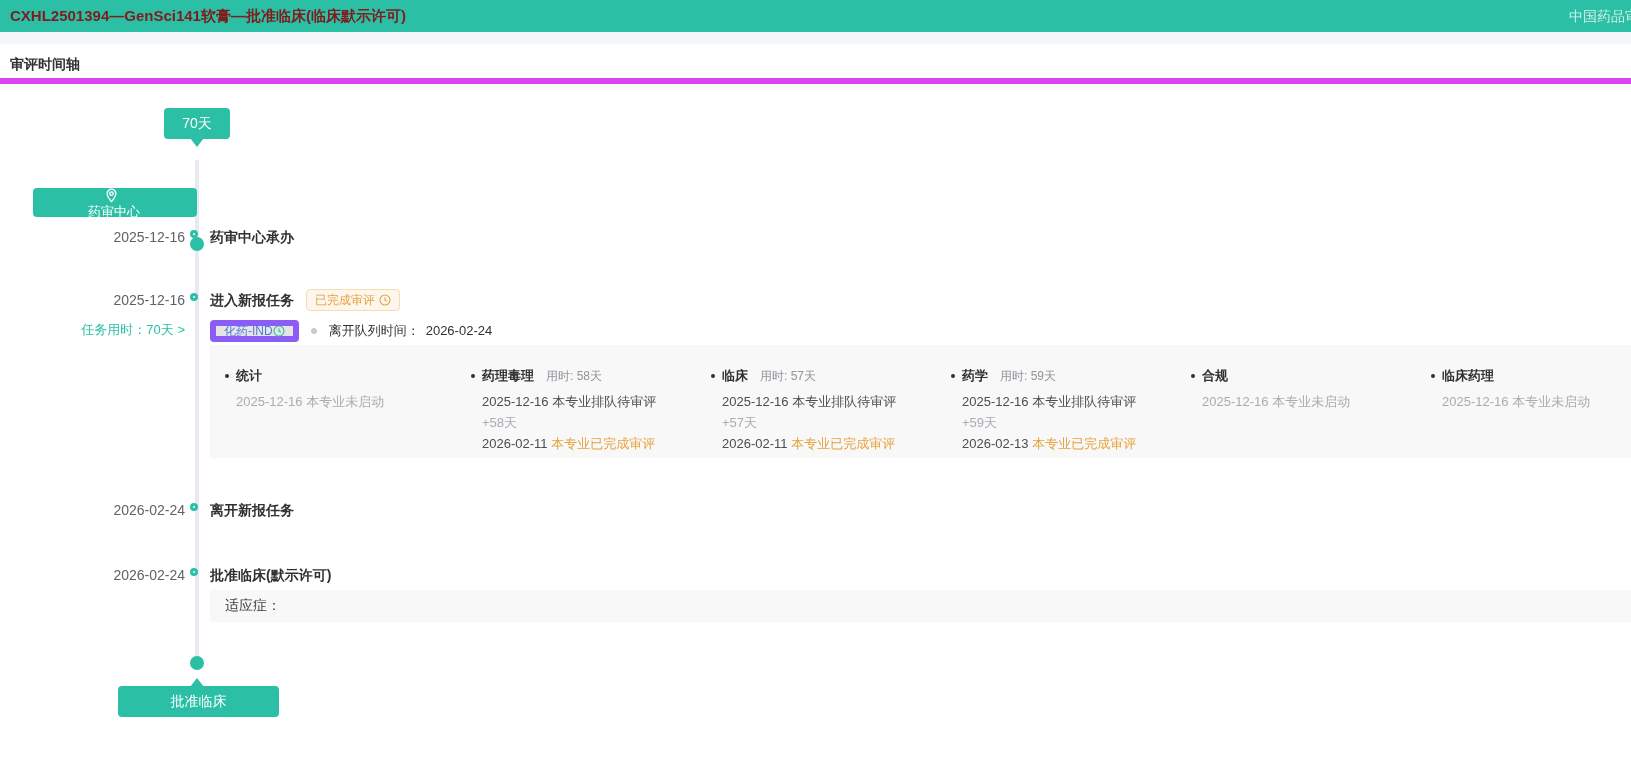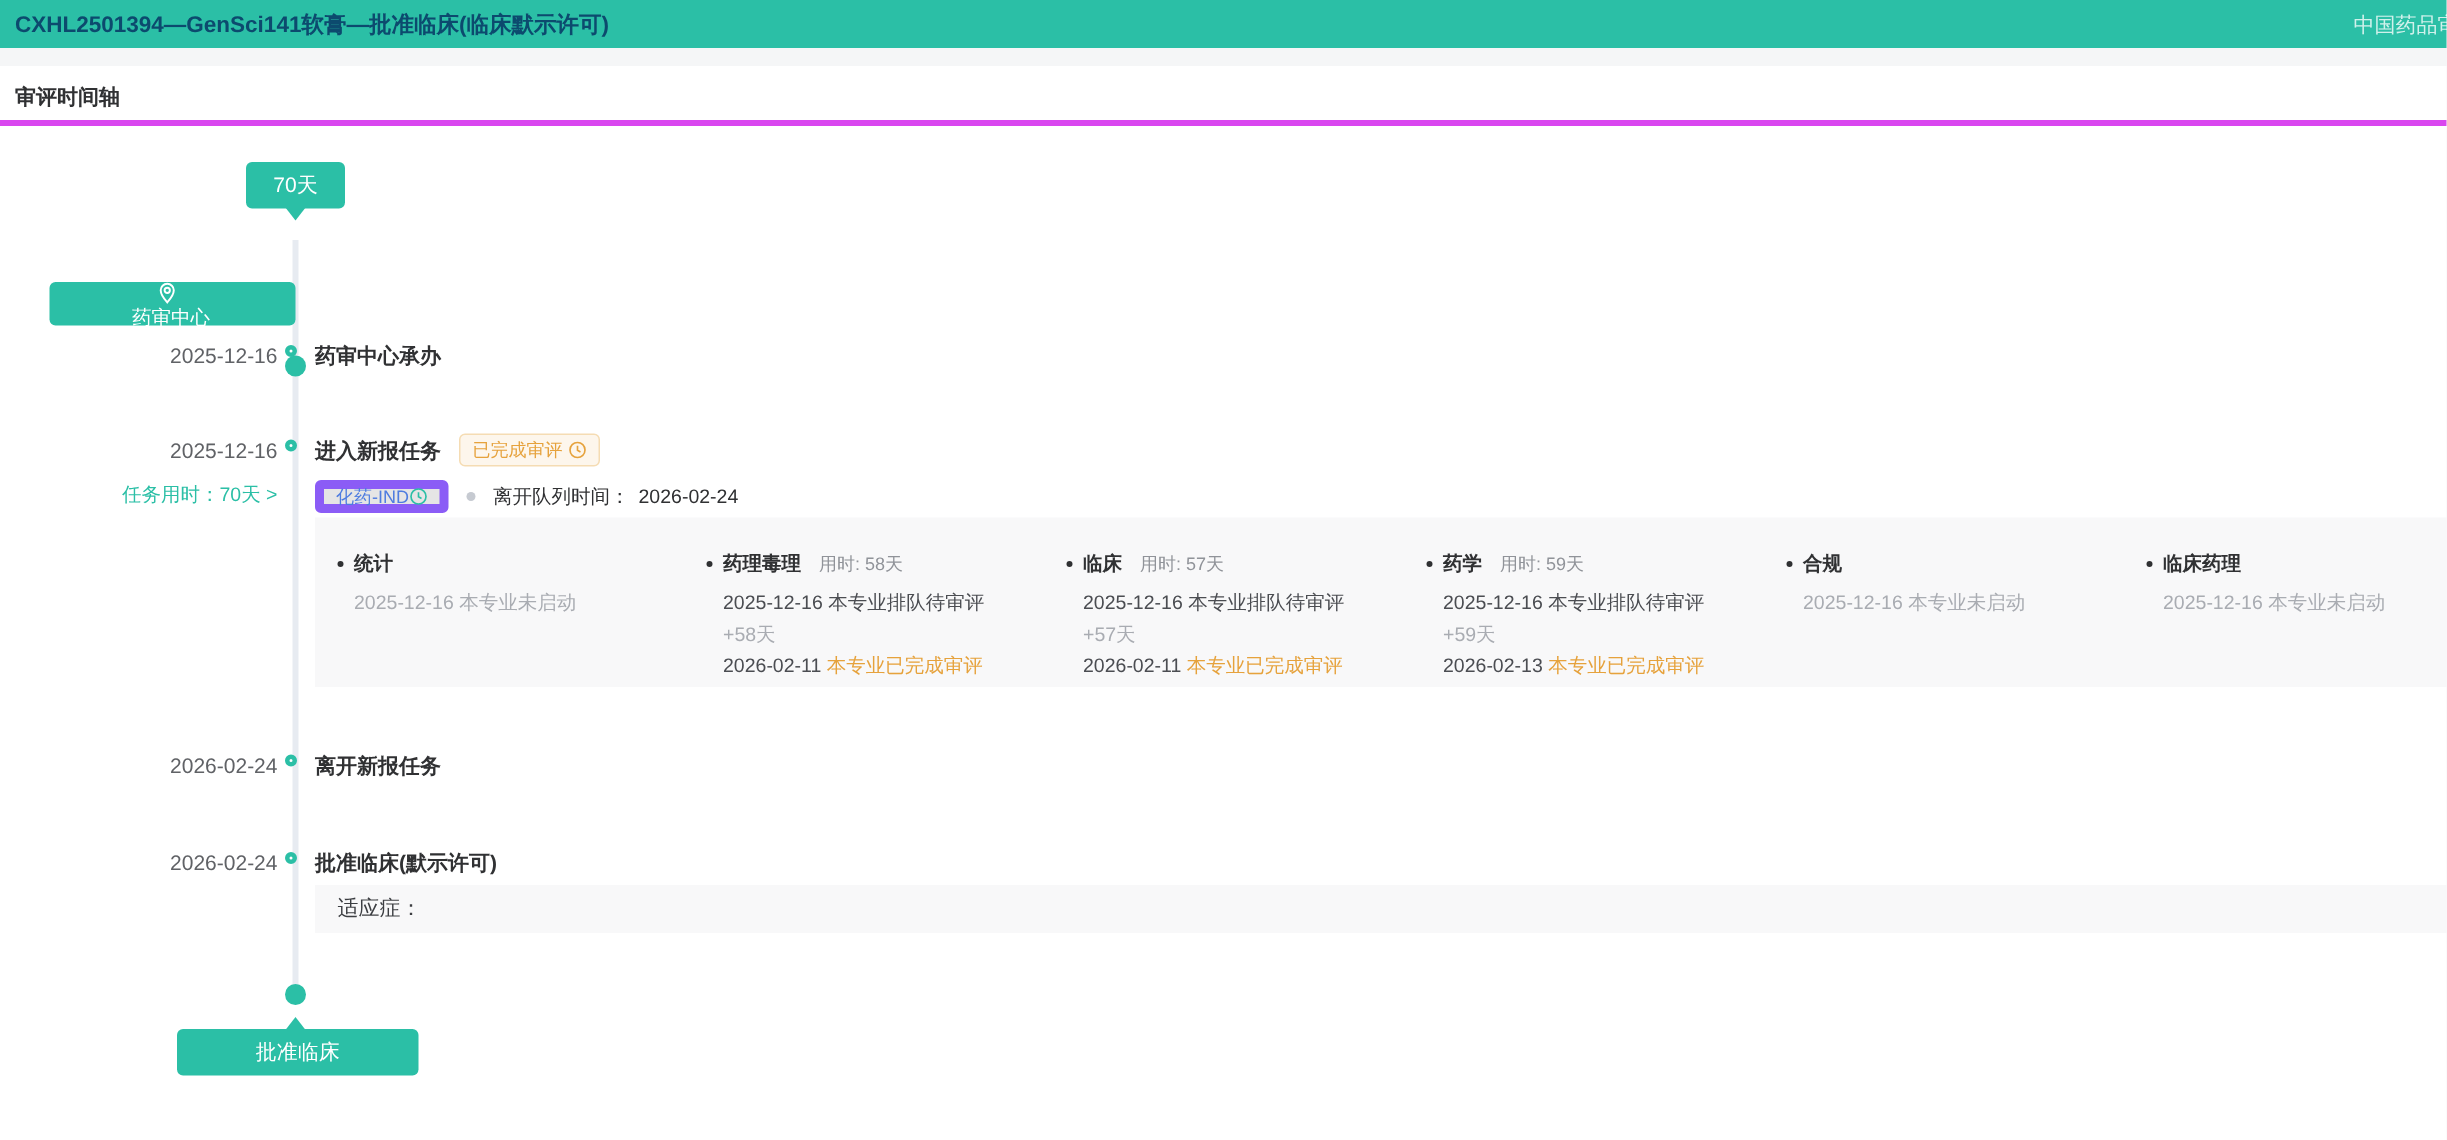--- a/index.html
+++ b/index.html
@@ -2,28 +2,28 @@
 <html><head>
 <meta charset="utf-8">
 <style>
   * { margin:0; padding:0; box-sizing:border-box; }
   html,body { width:1631px; height:760px; overflow:hidden; background:#f5f6f7;
     font-family:"Liberation Sans","DejaVu Sans",sans-serif; }
 
   
   .topbar { position:absolute; left:0; top:0; width:1631px; height:32px;
     background:#2BBFA6; display:flex; align-items:center; }
-  .topbar-title { color:#0c4a6e; font-size:15px; font-weight:bold; padding-left:10px; white-space:nowrap; }
+  .topbar-title { color:#7f1d1d; font-size:15px; font-weight:bold; padding-left:10px; white-space:nowrap; }
   .topbar-right { position:absolute; right:-8px; top:0; height:32px; line-height:32px;
     color:rgba(255,255,255,0.78); font-size:14px; white-space:nowrap; }
 
   
   .card { position:absolute; left:0; top:44px; width:1631px; height:716px; background:#fff; }
   .card-title { height:40px; line-height:40px; padding-left:10px; font-size:14px;
-    font-weight:bold; color:#303133; border-bottom:4px solid #d946ef; }
+    font-weight:bold; color:#303133; border-bottom:6px solid #d946ef; }
   .card-body { position:relative; width:1631px; height:675px;margin-left:25px; }
 
   
   .vline { position:absolute; left:170px; top:76px; width:4px; height:503px; background:#e7ebf1; }
   .solid-dot { position:absolute; width:14px; height:14px; border-radius:50%; background:#2BBFA6; left:165px; }
   .marker { position:absolute; left:165px; width:8px; height:8px; background:#fff;
     border:3px solid #2BBFA6; border-radius:50%; }
 
   .tip-badge { position:absolute; background:#2BBFA6; color:#fff; font-size:14px;
     text-align:center; border-radius:4px; }

